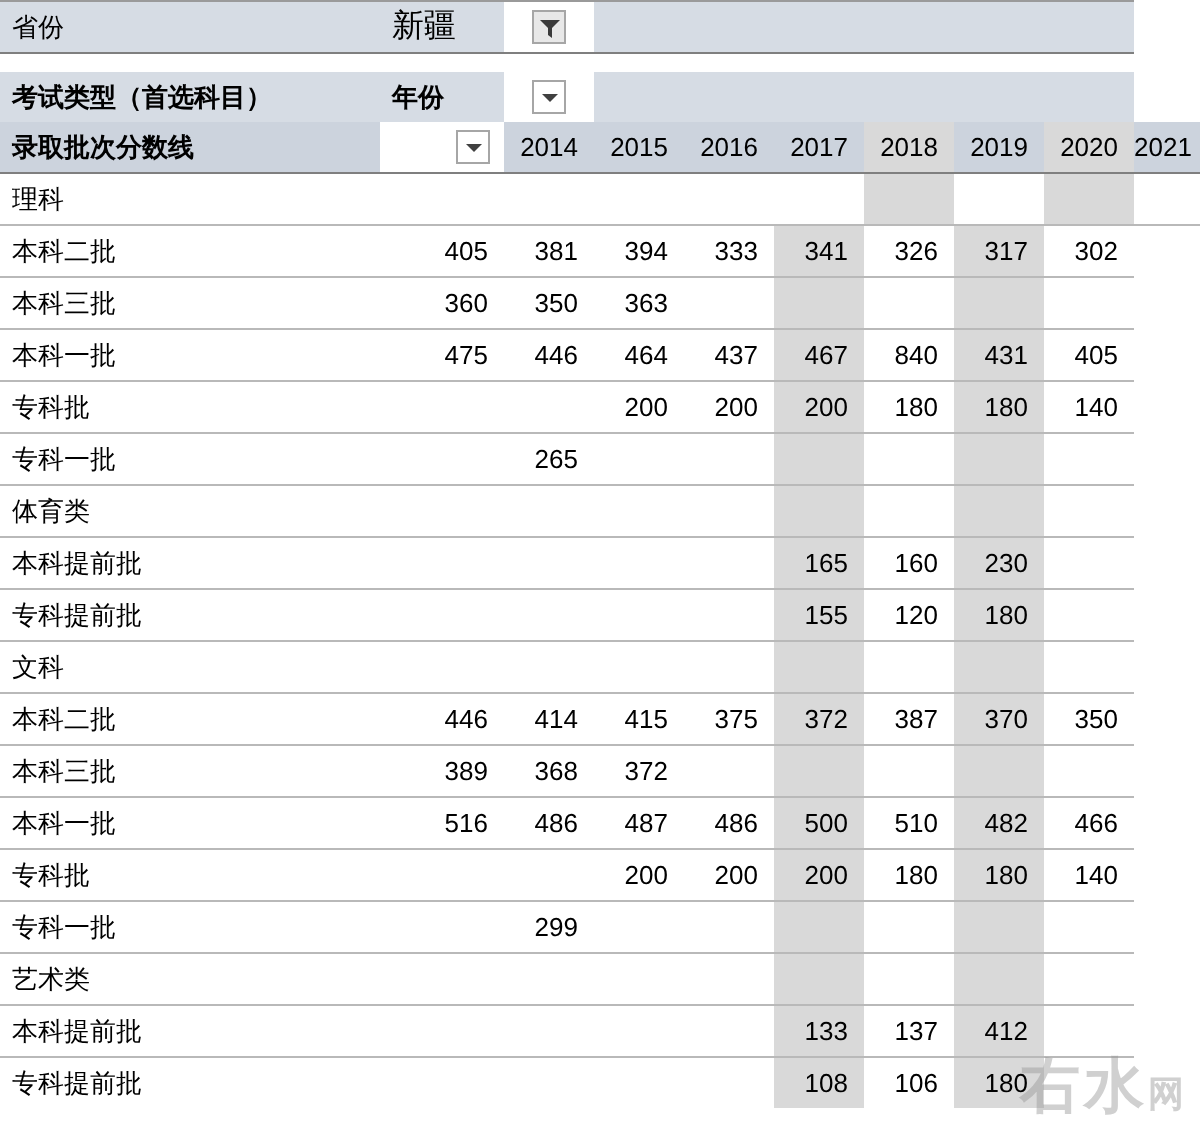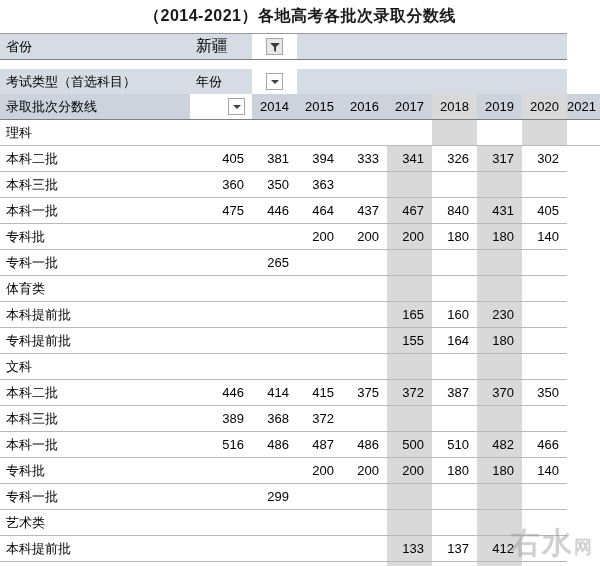--- a/index.html
+++ b/index.html
@@ -101,21 +101,21 @@
     position: absolute;
     left: 4px;
     top: 6px;
     width: 0;
     height: 0;
     border-left: 4px solid transparent;
     border-right: 4px solid transparent;
     border-top: 4px solid #404040;
   }
   .hdr-text {
-    font-weight: normal;
+    font-weight: bold;
     font-size: 13px;
   }
   .yr-hdr {
     font-weight: normal;
     text-align: right;
     padding-right: 8px;
   }
   .top-row-border {
     border-top: 1px solid #9a9a9a;
   }
@@ -138,21 +138,20 @@
   .xinjiang {
     padding-left: 6px;
     font-size: 16px;
   }
 </style>
 </head>
 <body>
 
 <div id="sheet">
 
-  <div class="title">（2014-2021）各地高考各批次录取分数线</div>
 
   <table>
     <colgroup>
       <col style="width:190px">
       <col style="width:62px">
       <col style="width:45px">
       <col style="width:45px">
       <col style="width:45px">
       <col style="width:45px">
       <col style="width:45px">
@@ -298,21 +297,21 @@
         <td class="num hline col-shade">230</td>
         <td class="num hline"></td>
       </tr>
       <tr>
         <td class="lbl lbl-indent hline">专科提前批</td>
         <td class="num hline"></td>
         <td class="num hline"></td>
         <td class="num hline"></td>
         <td class="num hline"></td>
         <td class="num hline col-shade">155</td>
-        <td class="num hline">164</td>
+        <td class="num hline">120</td>
         <td class="num hline col-shade">180</td>
         <td class="num hline"></td>
       </tr>
 
       <tr>
         <td class="lbl hline">文科</td>
         <td class="hline"></td>
         <td class="hline"></td>
         <td class="hline"></td>
         <td class="hline"></td>

